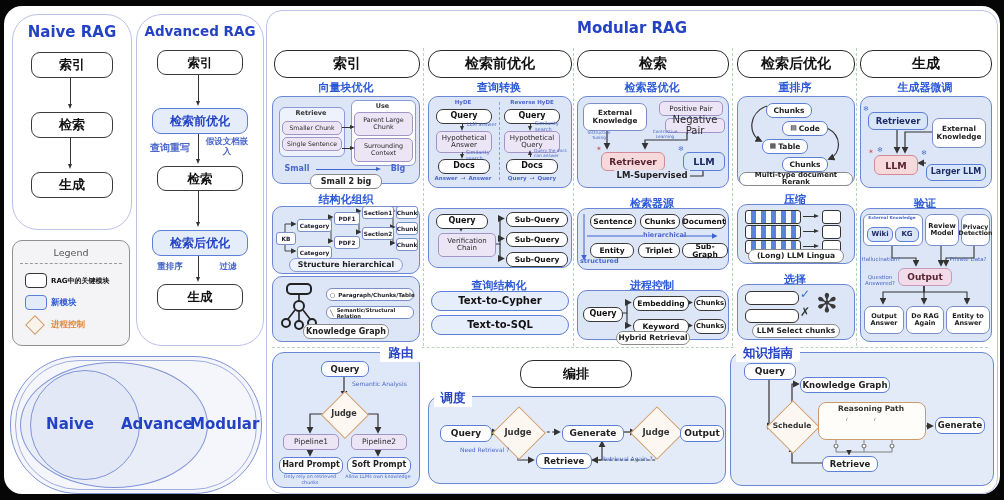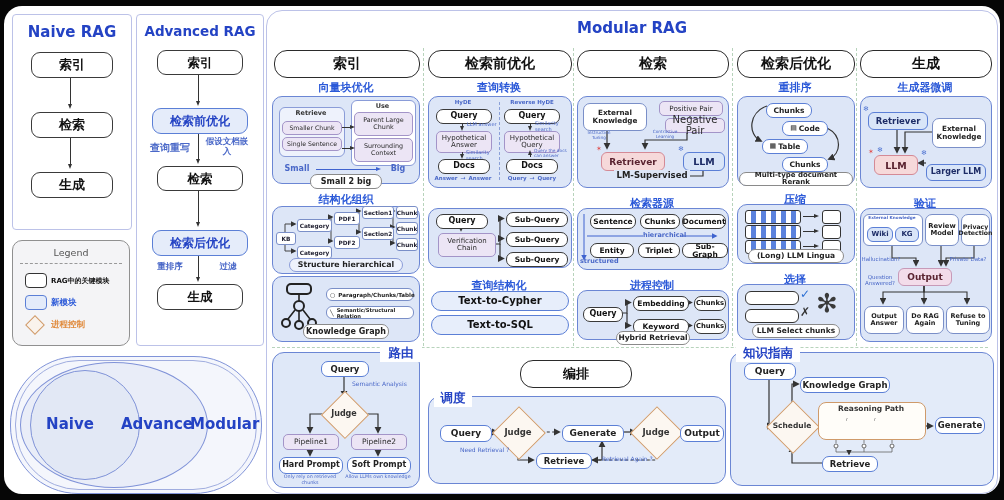--- a/index.html
+++ b/index.html
@@ -1,20 +1,20 @@
 <!DOCTYPE html>
 <html><head>
 <meta charset="utf-8">
 <style>
   html,body{margin:0;padding:0;background:#000;width:1004px;height:500px;overflow:hidden;
     font-family:"DejaVu Sans","Liberation Sans",sans-serif;}
   #stage{position:relative;width:1004px;height:500px;background:#060606;}
   .card{position:absolute;left:4px;top:6px;width:996px;height:488px;background:#fff;border-radius:18px;}
   .abs{position:absolute;}
-  .panel{position:absolute;border:1.5px solid #bcc2e8;border-radius:4px;background:#fff;}
+  .panel{position:absolute;border:1.5px solid #bcc2e8;border-radius:26px;background:#fff;}
   .bb{position:absolute;background:#dde6f7;border:1.3px solid #6b86d4;border-radius:10px;}
   .t{position:absolute;font-weight:bold;font-size:11px;color:#2b59d8;text-align:center;}
   .big-title{position:absolute;font-weight:bold;font-size:15px;color:#2443c4;text-align:center;}
   .hdr{position:absolute;display:flex;align-items:center;justify-content:center;background:#fff;
     border:1.6px solid #2b2b2b;border-radius:13px;font-weight:bold;font-size:14px;color:#111;}
   .dk{position:absolute;display:flex;align-items:center;justify-content:center;background:#fff;
     border:1.3px solid #3a3a3a;border-radius:7px;font-weight:bold;color:#111;text-align:center;line-height:1.05;}
   .wp{position:absolute;display:flex;align-items:center;justify-content:center;background:#fff;
     border:1.2px solid #5b7fd6;border-radius:7px;font-weight:bold;color:#222;text-align:center;line-height:1.05;}
   .bf{position:absolute;display:flex;align-items:center;justify-content:center;background:#d9e5f8;
@@ -229,20 +229,21 @@
 <div class="dk" style="left:436px;top:214px;width:50px;height:13px;font-size:8px">Query</div>
 <div class="lav" style="left:438px;top:233px;width:56px;height:22px;font-size:7px">Verification Chain</div>
 <div class="dk" style="left:506px;top:212px;width:60px;height:13px;font-size:7.5px">Sub-Query</div>
 <div class="dk" style="left:506px;top:232px;width:60px;height:13px;font-size:7.5px">Sub-Query</div>
 <div class="dk" style="left:506px;top:252px;width:60px;height:13px;font-size:7.5px">Sub-Query</div>
 
 <div class="t" style="left:428px;top:278px;width:142px">查询结构化</div>
 <div class="bf" style="left:431px;top:315px;width:136px;height:18px;font-size:10px;border-radius:10px;background:#e7eefb;color:#111">Text-to-SQL</div>
 <div class="bf" style="left:431px;top:291px;width:136px;height:18px;font-size:10px;border-radius:10px;background:#e7eefb;color:#111">Text-to-Cypher</div>
 
+<div class="t" style="left:577px;top:80px;width:150px">检索器优化</div>
 <div class="bb" style="left:577px;top:96px;width:150px;height:90px"></div>
 <svg class="ov" style="left:577px;top:96px" width="150" height="90">
   <path d="M30,33 V52" fill="none" stroke="#333" stroke-width="1.2" marker-end="url(#m)"></path>
   <path d="M113,18 V20" fill="none" stroke="#333" stroke-width="1.2" marker-end="url(#m)"></path>
   <path d="M110,35 V44 H68 V52" fill="none" stroke="#333" stroke-width="1.2" marker-end="url(#m)"></path>
   <path d="M126,73 V80 H56 V76" fill="none" stroke="#333" stroke-width="1.2" marker-end="url(#m)"></path>
 </svg>
 <div class="wp" style="left:583px;top:103px;width:62px;height:26px;font-size:7.2px;border-color:#7a8fc8">External Knowledge</div>
 <div class="lav" style="left:659px;top:101px;width:62px;height:13px;font-size:7.2px">Positive Pair</div>
 <div class="lav" style="left:665px;top:118px;width:58px;height:13px;font-size:10px">Negative Pair</div>
@@ -355,21 +356,21 @@
 <div class="bf" style="left:867px;top:227px;width:24px;height:13px;font-size:7px">Wiki</div>
 <div class="bf" style="left:895px;top:227px;width:22px;height:13px;font-size:7px">KG</div>
 <div class="wp" style="left:925px;top:214px;width:32px;height:30px;font-size:6.8px;border-color:#7a8fc8">Review Model</div>
 <div class="wp" style="left:961px;top:214px;width:27px;height:30px;font-size:6.2px;border-color:#7a8fc8">Privacy Detection</div>
 <div class="tiny" style="left:861px;top:256px;width:40px;font-size:5.5px">Hallucination?</div>
 <div class="tiny" style="left:948px;top:256px;width:40px;font-size:5.5px">Private Data?</div>
 <div class="pink" style="left:898px;top:268px;width:52px;height:16px;font-size:9px;background:#f3dcea;border-color:#c79ab8">Output</div>
 <div class="tiny" style="left:861px;top:274px;width:38px;font-size:5.5px">Question Answered?</div>
 <div class="wp" style="left:864px;top:306px;width:38px;height:26px;font-size:6.5px;border-color:#7a8fc8">Output Answer</div>
 <div class="wp" style="left:906px;top:306px;width:36px;height:26px;font-size:6.5px;border-color:#7a8fc8">Do RAG Again</div>
-<div class="wp" style="left:946px;top:306px;width:42px;height:26px;font-size:6.5px;border-color:#7a8fc8">Refuse to Tuning</div>
+<div class="wp" style="left:946px;top:306px;width:42px;height:26px;font-size:6.5px;border-color:#7a8fc8">Entity to Answer</div>
 
 <div class="bb" style="left:272px;top:352px;width:146px;height:134px;background:#dfe8f8;border-radius:12px"></div>
 <div class="sect-label" style="left:380px;top:345px;width:36px;font-size:12.5px">路由</div>
 <svg class="ov" style="left:272px;top:352px" width="146" height="134">
   <path d="M72,24 V44" fill="none" stroke="#333" stroke-width="1.2" marker-end="url(#m)"></path>
   <path d="M56,62 H38 V80" fill="none" stroke="#333" stroke-width="1.2" marker-end="url(#m)"></path>
   <path d="M88,62 H106 V80" fill="none" stroke="#333" stroke-width="1.2" marker-end="url(#m)"></path>
   <path d="M38,96 V103" fill="none" stroke="#333" stroke-width="1.2" marker-end="url(#m)"></path>
   <path d="M106,96 V103" fill="none" stroke="#333" stroke-width="1.2" marker-end="url(#m)"></path>
 </svg>

